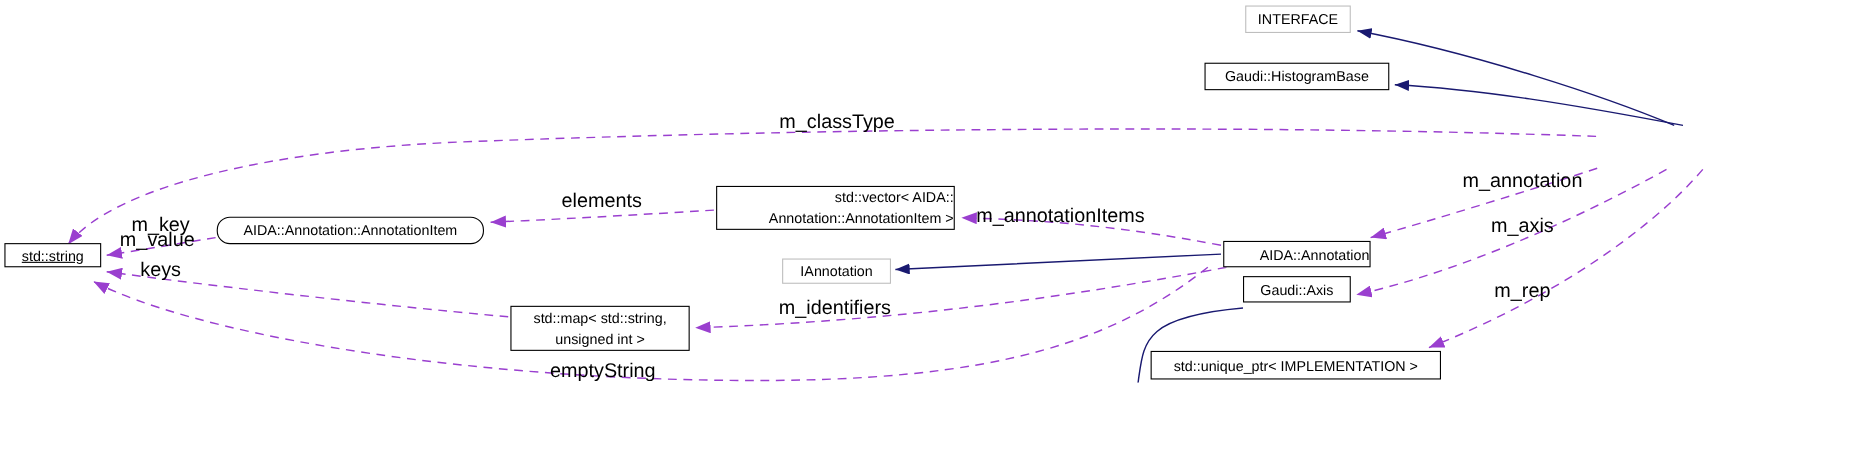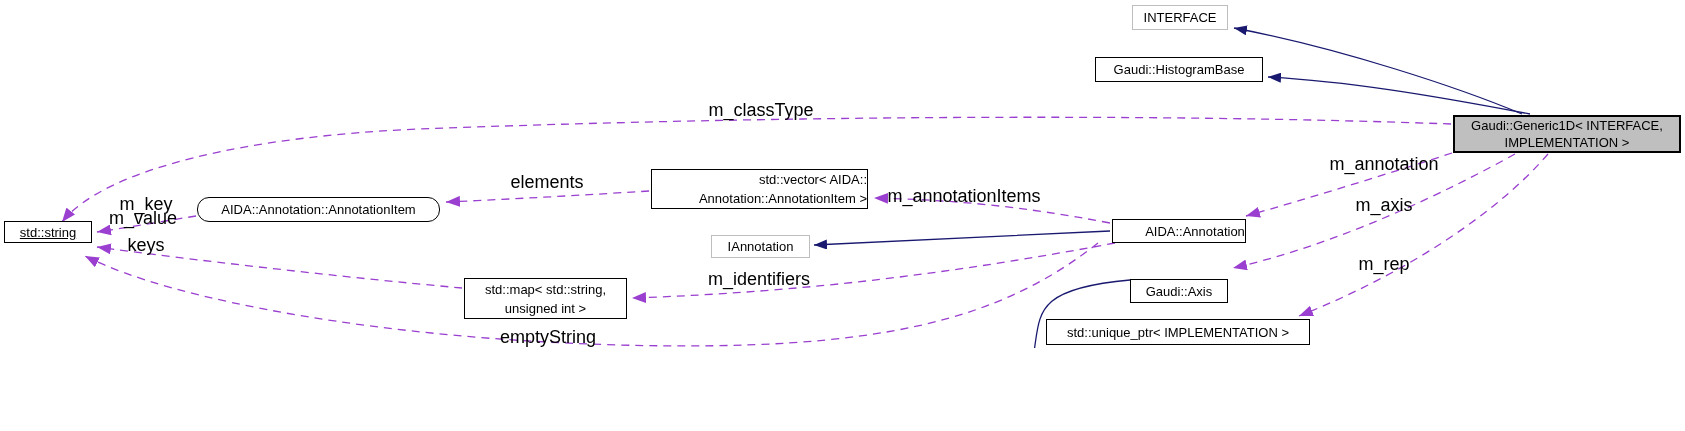--- a/index.html
+++ b/index.html
@@ -55,24 +55,20 @@
   </svg>
 
   <div class="node external" style="left:1132px;top:5px;width:96px;height:25px;">
     <span>INTERFACE</span>
   </div>
 
   <div class="node" style="left:1095px;top:57px;width:168px;height:25px;">
     <span>Gaudi::HistogramBase</span>
   </div>
 
-  <div class="node main" style="left:1453px;top:115px;width:228px;height:38px;">
-    <span>Gaudi::Generic1D&lt; INTERFACE,</span>
-    <span>IMPLEMENTATION &gt;</span>
-  </div>
 
   <div class="node" style="left:4px;top:221px;width:88px;height:22px;text-decoration:underline;">
     <span>std::string</span>
   </div>
 
   <div class="node" style="left:197px;top:197px;width:243px;height:25px;border-radius:12px;">
     <span>AIDA::Annotation::AnnotationItem</span>
   </div>
 
   <div class="node twoline leftalign" style="left:651px;top:169px;width:217px;height:40px;">
@@ -81,21 +77,21 @@
   </div>
 
   <div class="node external" style="left:711px;top:235px;width:99px;height:23px;">
     <span>IAnnotation</span>
   </div>
 
   <div class="node" style="left:1112px;top:219px;width:134px;height:24px;padding-left:32px;">
     <span>AIDA::Annotation</span>
   </div>
 
-  <div class="node" style="left:1130px;top:279px;width:98px;height:24px;align-items:center;">
+  <div class="node" style="left:1130px;top:251px;width:98px;height:24px;align-items:center;">
     <span>Gaudi::Axis</span>
   </div>
 
   <div class="node" style="left:1046px;top:319px;width:264px;height:26px;">
     <span>std::unique_ptr&lt; IMPLEMENTATION &gt;</span>
   </div>
 
   <div class="node twoline" style="left:464px;top:278px;width:163px;height:41px;">
     <span>std::map&lt; std::string,</span>
     <span>unsigned int &gt;</span>

